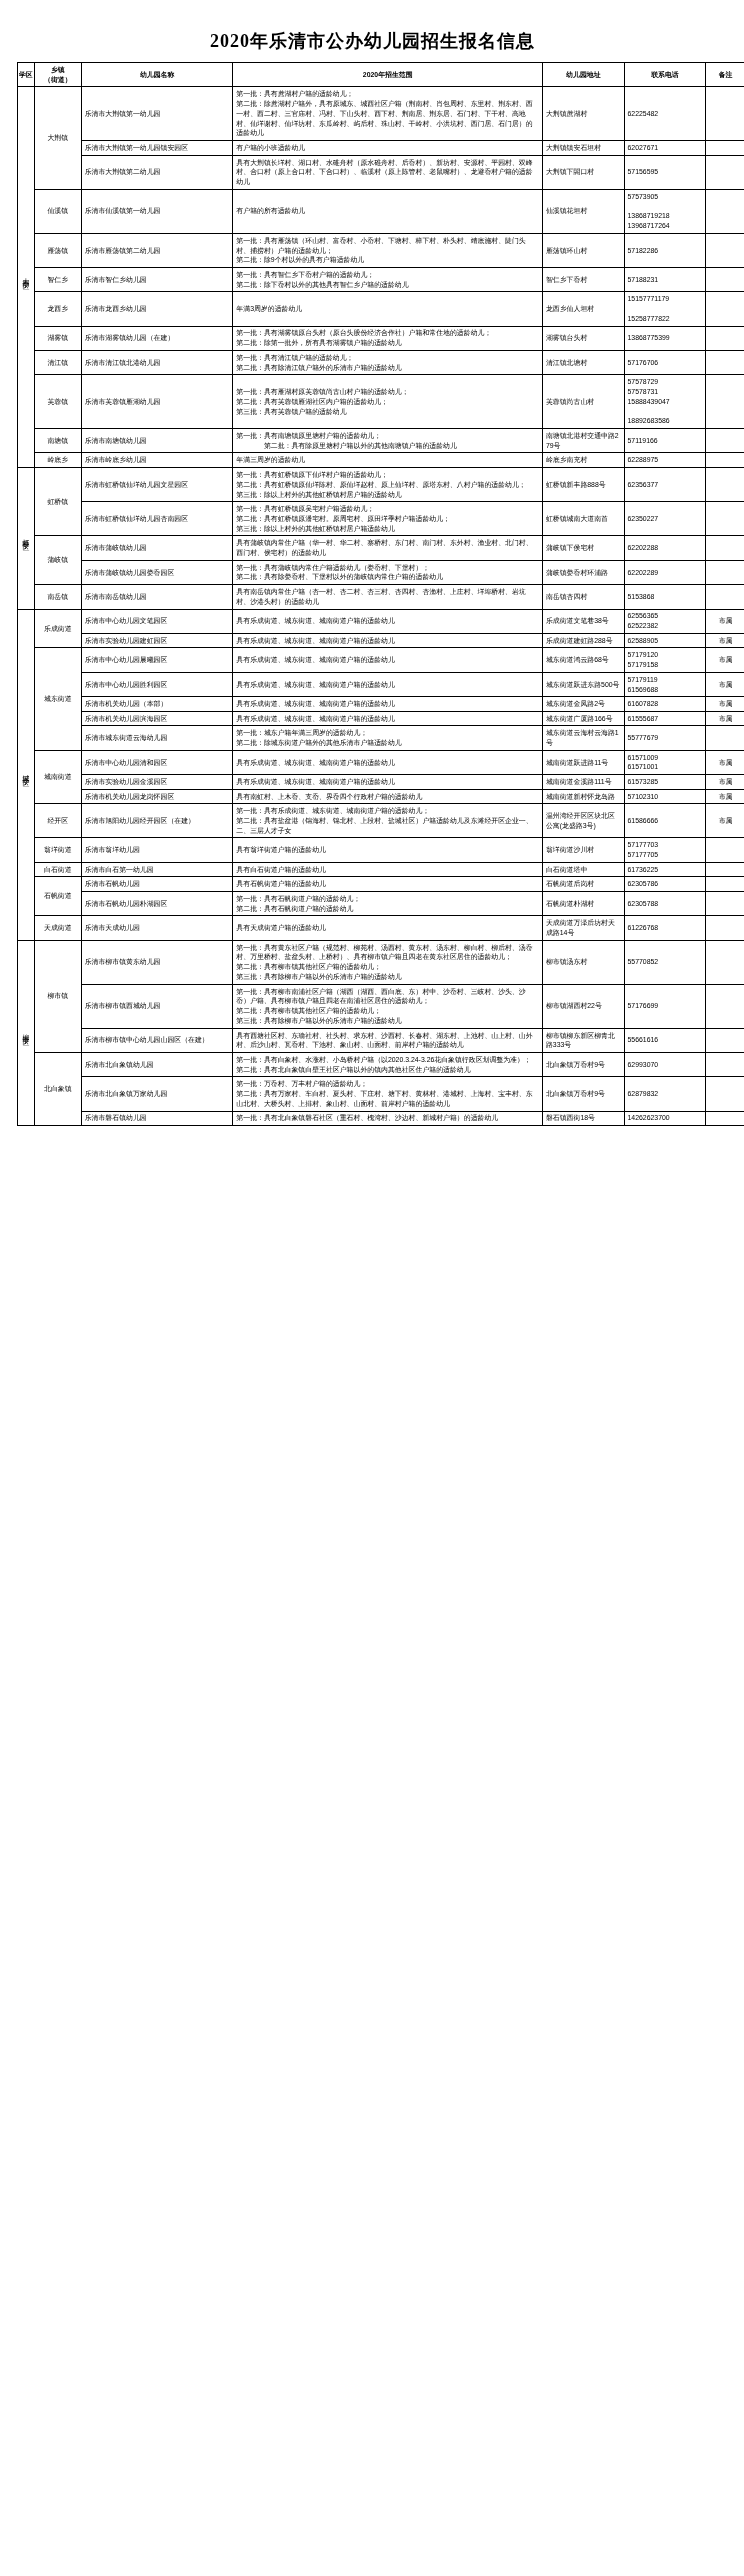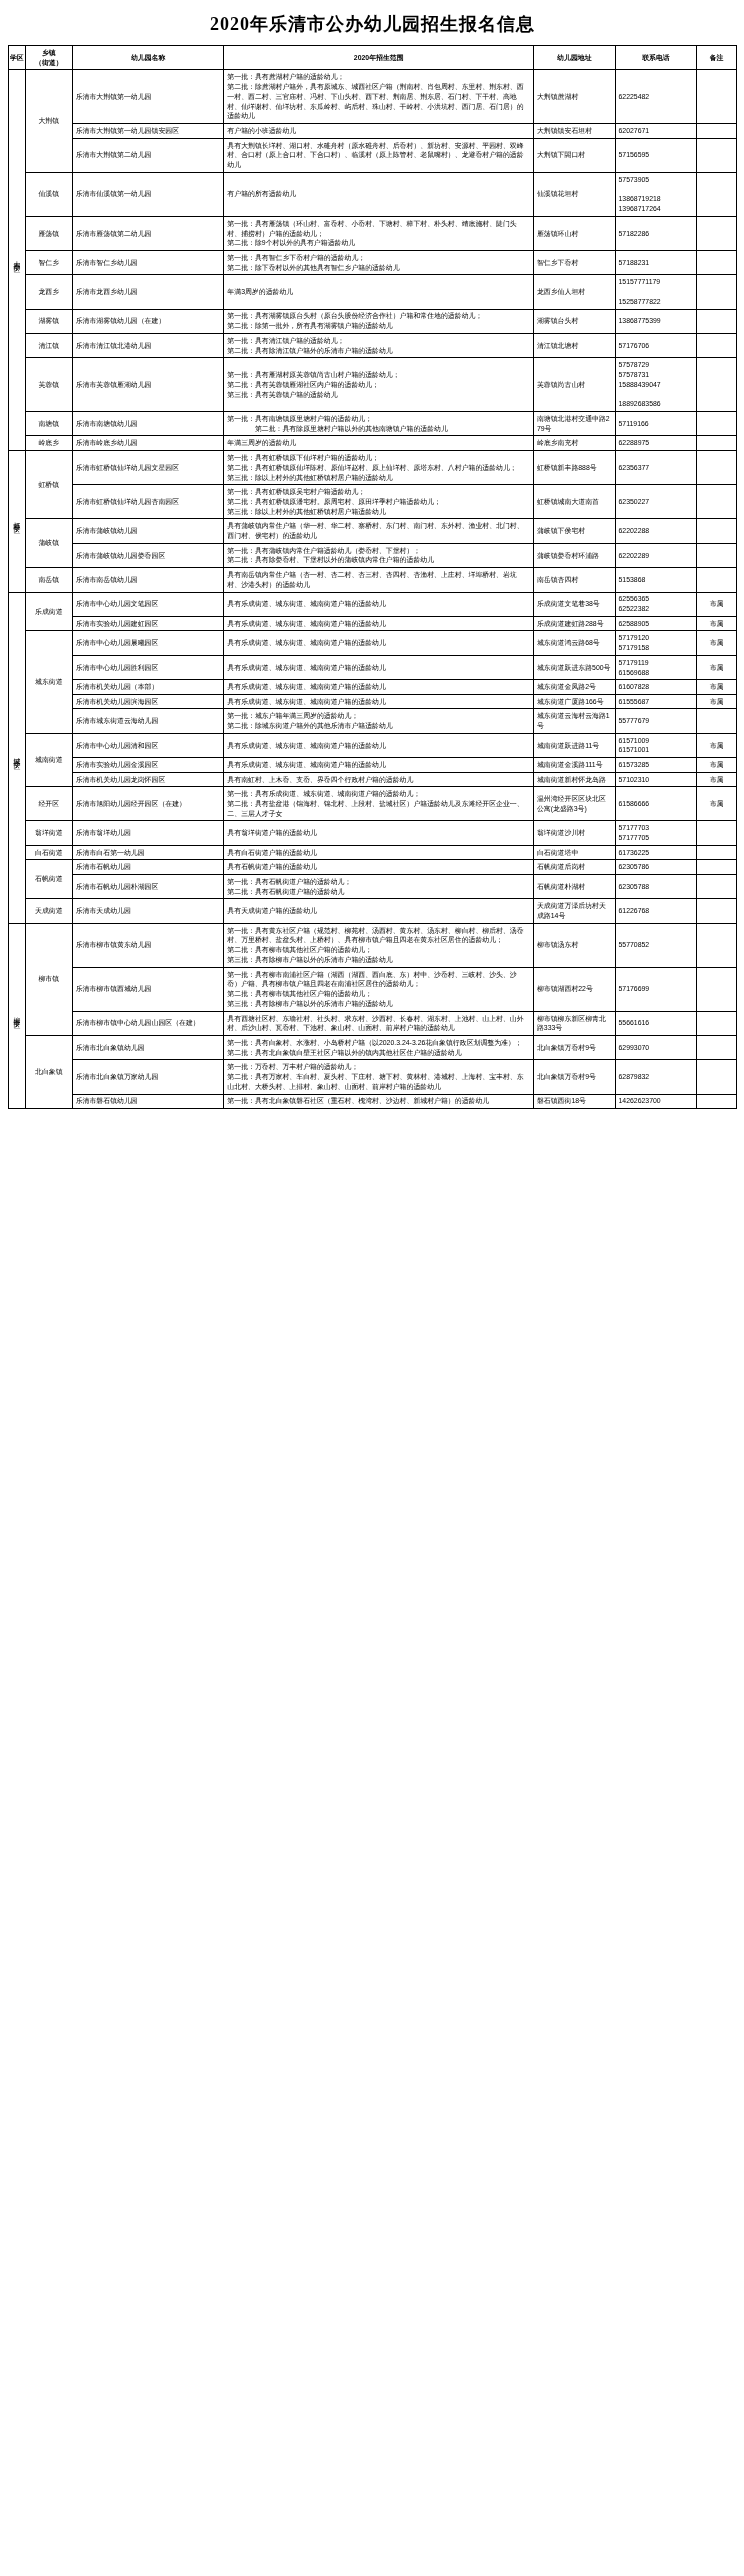--- a/index.html
+++ b/index.html
@@ -8,21 +8,21 @@
     background: #ffffff;
   }
   body {
     width: 745px;
     font-family: "Liberation Sans", "DejaVu Sans", sans-serif;
     color: #000000;
   }
   .page {
     width: 745px;
     box-sizing: border-box;
-    padding: 0;
+    padding: 17px;
     background: #ffffff;
   }
   .doc-title {
     text-align: center;
     font-family: "Liberation Serif", "DejaVu Serif", serif;
     font-size: 18px;
     font-weight: bold;
     letter-spacing: 1px;
     padding: 12.4px 0 8.6px 0;
     color: #000;

